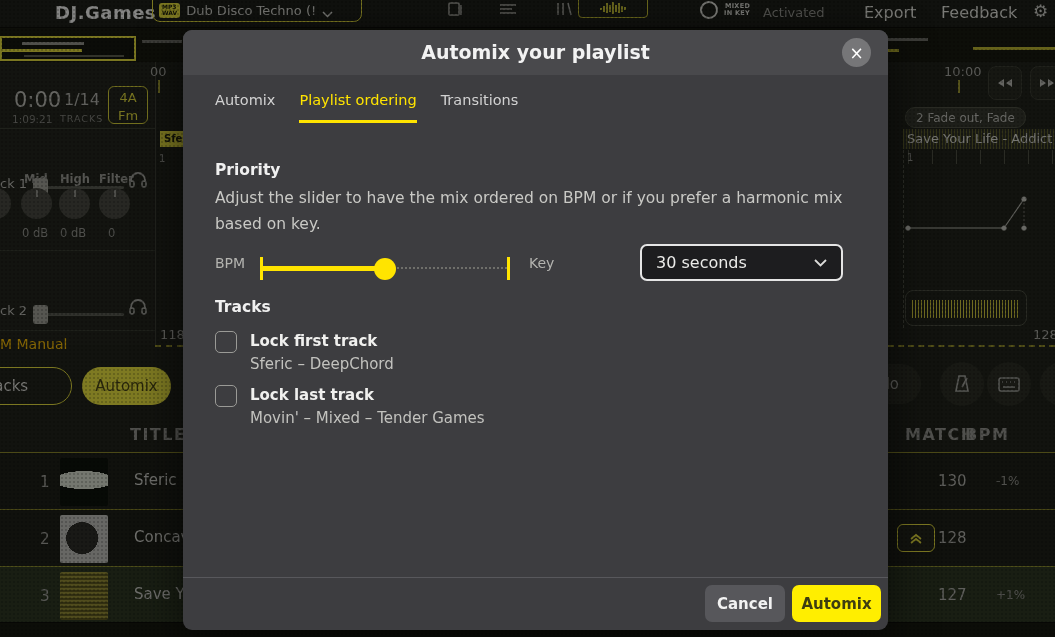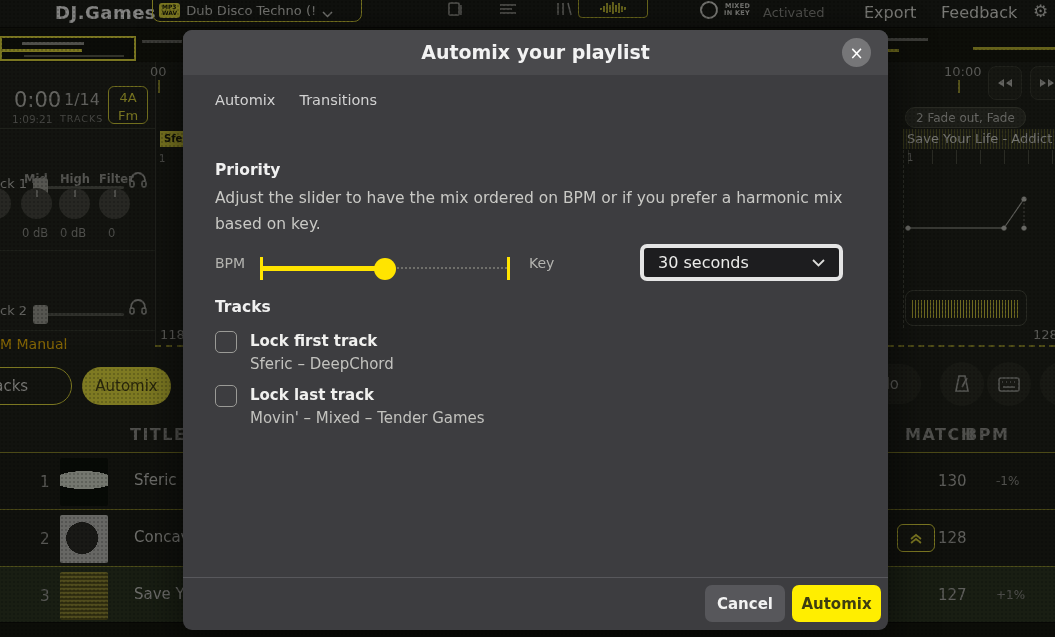--- a/index.html
+++ b/index.html
@@ -91,21 +91,21 @@
   .tab { font-size:14.5px; color:#d2d2d2; padding-bottom:12px; cursor:pointer; }
   .tab.active { color:#ffe400; border-bottom:3px solid #ffe400; }
   .m-h2 { position:absolute; left:32px; font-size:15.5px; font-weight:bold; color:#f0f0f0; }
   .m-p { position:absolute; left:32px; width:640px; font-size:15.5px; line-height:1.65; color:#c9c9c5; }
   .sl-lbl { position:absolute; font-size:14px; color:#b4b4b0; }
   .slider { position:absolute; left:77px; top:220px; width:250px; height:36px; }
   .sl-cap { position:absolute; top:7px; width:3px; height:23px; background:#ffe400; }
   .sl-fill { position:absolute; left:3px; top:16px; width:125px; height:5px; background:#ffe400; }
   .sl-dots { position:absolute; left:128px; right:3px; top:17px; border-top:2px dotted #6f6f6b; }
   .sl-thumb { position:absolute; left:calc(50% - 11px); top:8px; width:22px; height:22px; border-radius:50%; background:#ffe400; cursor:pointer; }
-  .dropdown { position:absolute; left:457px; top:214px; width:203px; height:37px; background:#1d1d1f; border:4px solid #e5e5e5; border-radius:7px; display:flex; align-items:center; padding:0 14px; cursor:pointer; }
+  .dropdown { position:absolute; left:457px; top:214px; width:203px; height:37px; background:#1d1d1f; border:2px solid #e5e5e5; border-radius:7px; display:flex; align-items:center; padding:0 14px; cursor:pointer; }
   .dd-val { font-size:16px; color:#ececea; flex:1; }
   .cb { position:absolute; left:32px; width:22px; height:22px; border:1.5px solid #9a9a96; border-radius:5px; background:transparent; cursor:pointer; }
   .cb-lbl { position:absolute; left:67px; font-size:15px; font-weight:bold; color:#f0f0ee; }
   .cb-sub { position:absolute; left:67px; font-size:15px; color:#c2c2be; }
   .m-foot { position:absolute; left:0; bottom:0; width:100%; height:53px; border-top:1px solid #58585c; }
   .btn { position:absolute; bottom:8px; height:37px; border-radius:7px; display:flex; align-items:center; justify-content:center; font-size:15px; font-weight:600; cursor:pointer; }
   .btn.cancel { right:103px; width:80px; background:#57575b; color:#f2f2f2; }
   .btn.automix { right:7px; width:89px; background:#ffee00; color:#3d3d10; }
 </style>
 </head>
@@ -319,20 +319,21 @@
   <div class="modal">
     <div class="m-head">
       <div class="m-title">Automix your playlist</div>
       <div class="m-close">
         <span>×</span>
       </div>
     </div>
 
     <div class="tabs">
       <div class="tab">Automix</div>
+      <div class="tab active">Playlist ordering</div>
       <div class="tab">Transitions</div>
     </div>
 
     <div class="m-h2" style="top:131px;">Priority</div>
     <div class="m-p" style="top:156px;">Adjust the slider to have the mix ordered on BPM or if you prefer a harmonic mix based on key.</div>
 
     <div class="sl-lbl" style="left:32px; top:225px;">BPM</div>
     <div class="slider">
       <div class="sl-cap" style="left:0;"></div>
       <div class="sl-fill"></div>

